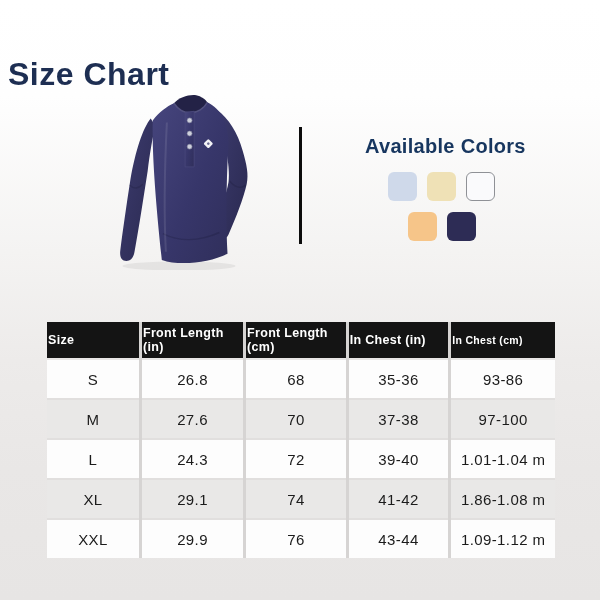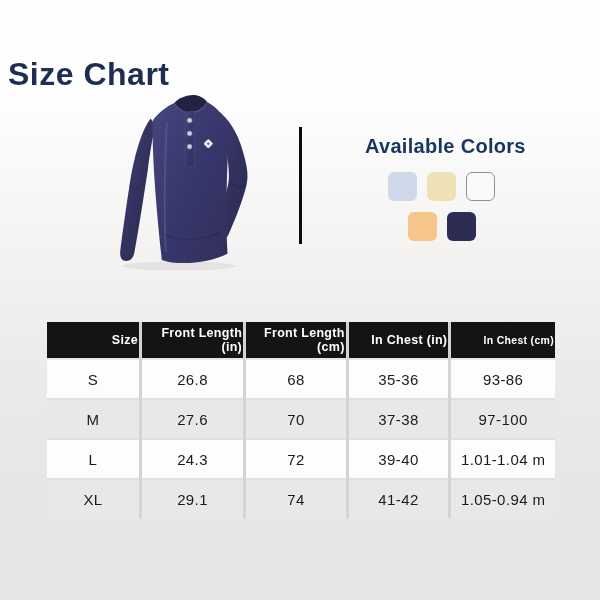--- a/index.html
+++ b/index.html
@@ -29,21 +29,21 @@
     position:absolute;left:47px;top:322px;width:508px;
     border-collapse:collapse;table-layout:fixed;
   }
   .size-table col.c0{width:18.4%;}
   .size-table col.c1{width:20.5%;}
   .size-table col.c2{width:20.2%;}
   .size-table col.c3{width:20.2%;}
   .size-table col.c4{width:20.7%;}
   .size-table th{
     background:var(--th-bg,#141414);color:#ffffff;height:34px;
-    font-size:12.5px;font-weight:bold;letter-spacing:.3px;text-align:right;
+    font-size:12.5px;font-weight:bold;letter-spacing:.3px;text-align:left;
     border-bottom:2px solid #e8e6e5;
   }
   .size-table th:last-child{font-size:10.5px;}
   .size-table th:not(:last-child),.size-table td:not(:last-child){border-right:3px solid #d6d4d3;}
   .size-table td{
     height:36px;text-align:center;vertical-align:middle;
     font-size:15px;color:#1b1b1b;letter-spacing:.4px;
   }
   .size-table tbody tr:not(:last-child) td{border-bottom:2px solid #e1dfde;}
   .size-table tbody tr:nth-child(odd){background:#fdfdfd;}
@@ -147,18 +147,25 @@
           <td>24.3</td>
           <td>72</td>
           <td>39-40</td>
           <td>1.01-1.04 m</td>
         </tr>
         <tr>
           <td>XL</td>
           <td>29.1</td>
           <td>74</td>
           <td>41-42</td>
-          <td>1.05-0.94 m</td>
+          <td>1.86-1.08 m</td>
+        </tr>
+        <tr>
+          <td>XXL</td>
+          <td>29.9</td>
+          <td>76</td>
+          <td>43-44</td>
+          <td>1.09-1.12 m</td>
         </tr>
       </tbody>
   </table>
 
 </div>
 
 </body></html>

